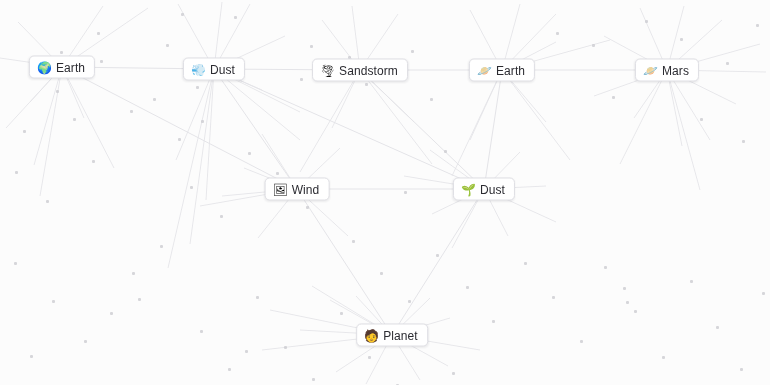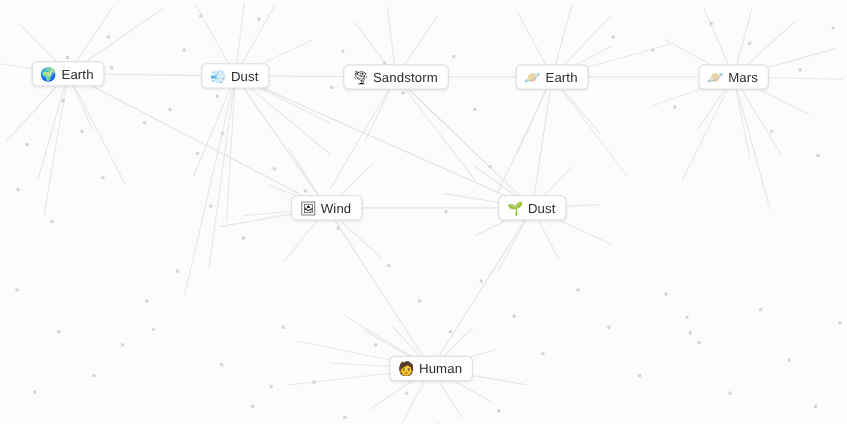--- a/index.html
+++ b/index.html
@@ -275,17 +275,17 @@
       <div class="node" style="left: 297px; top: 189px;">
         <span class="node-icon">🖼</span>
         <span class="node-label">Wind</span>
       </div>
       <div class="node" style="left: 484px; top: 189px;">
         <span class="node-icon">🌱</span>
         <span class="node-label">Dust</span>
       </div>
       <div class="node" style="left: 392px; top: 335px;">
         <span class="node-icon">🧑</span>
-        <span class="node-label">Human</span>
+        <span class="node-label">Planet</span>
       </div>
     </div>
 
 </div>
 
 </body></html>

